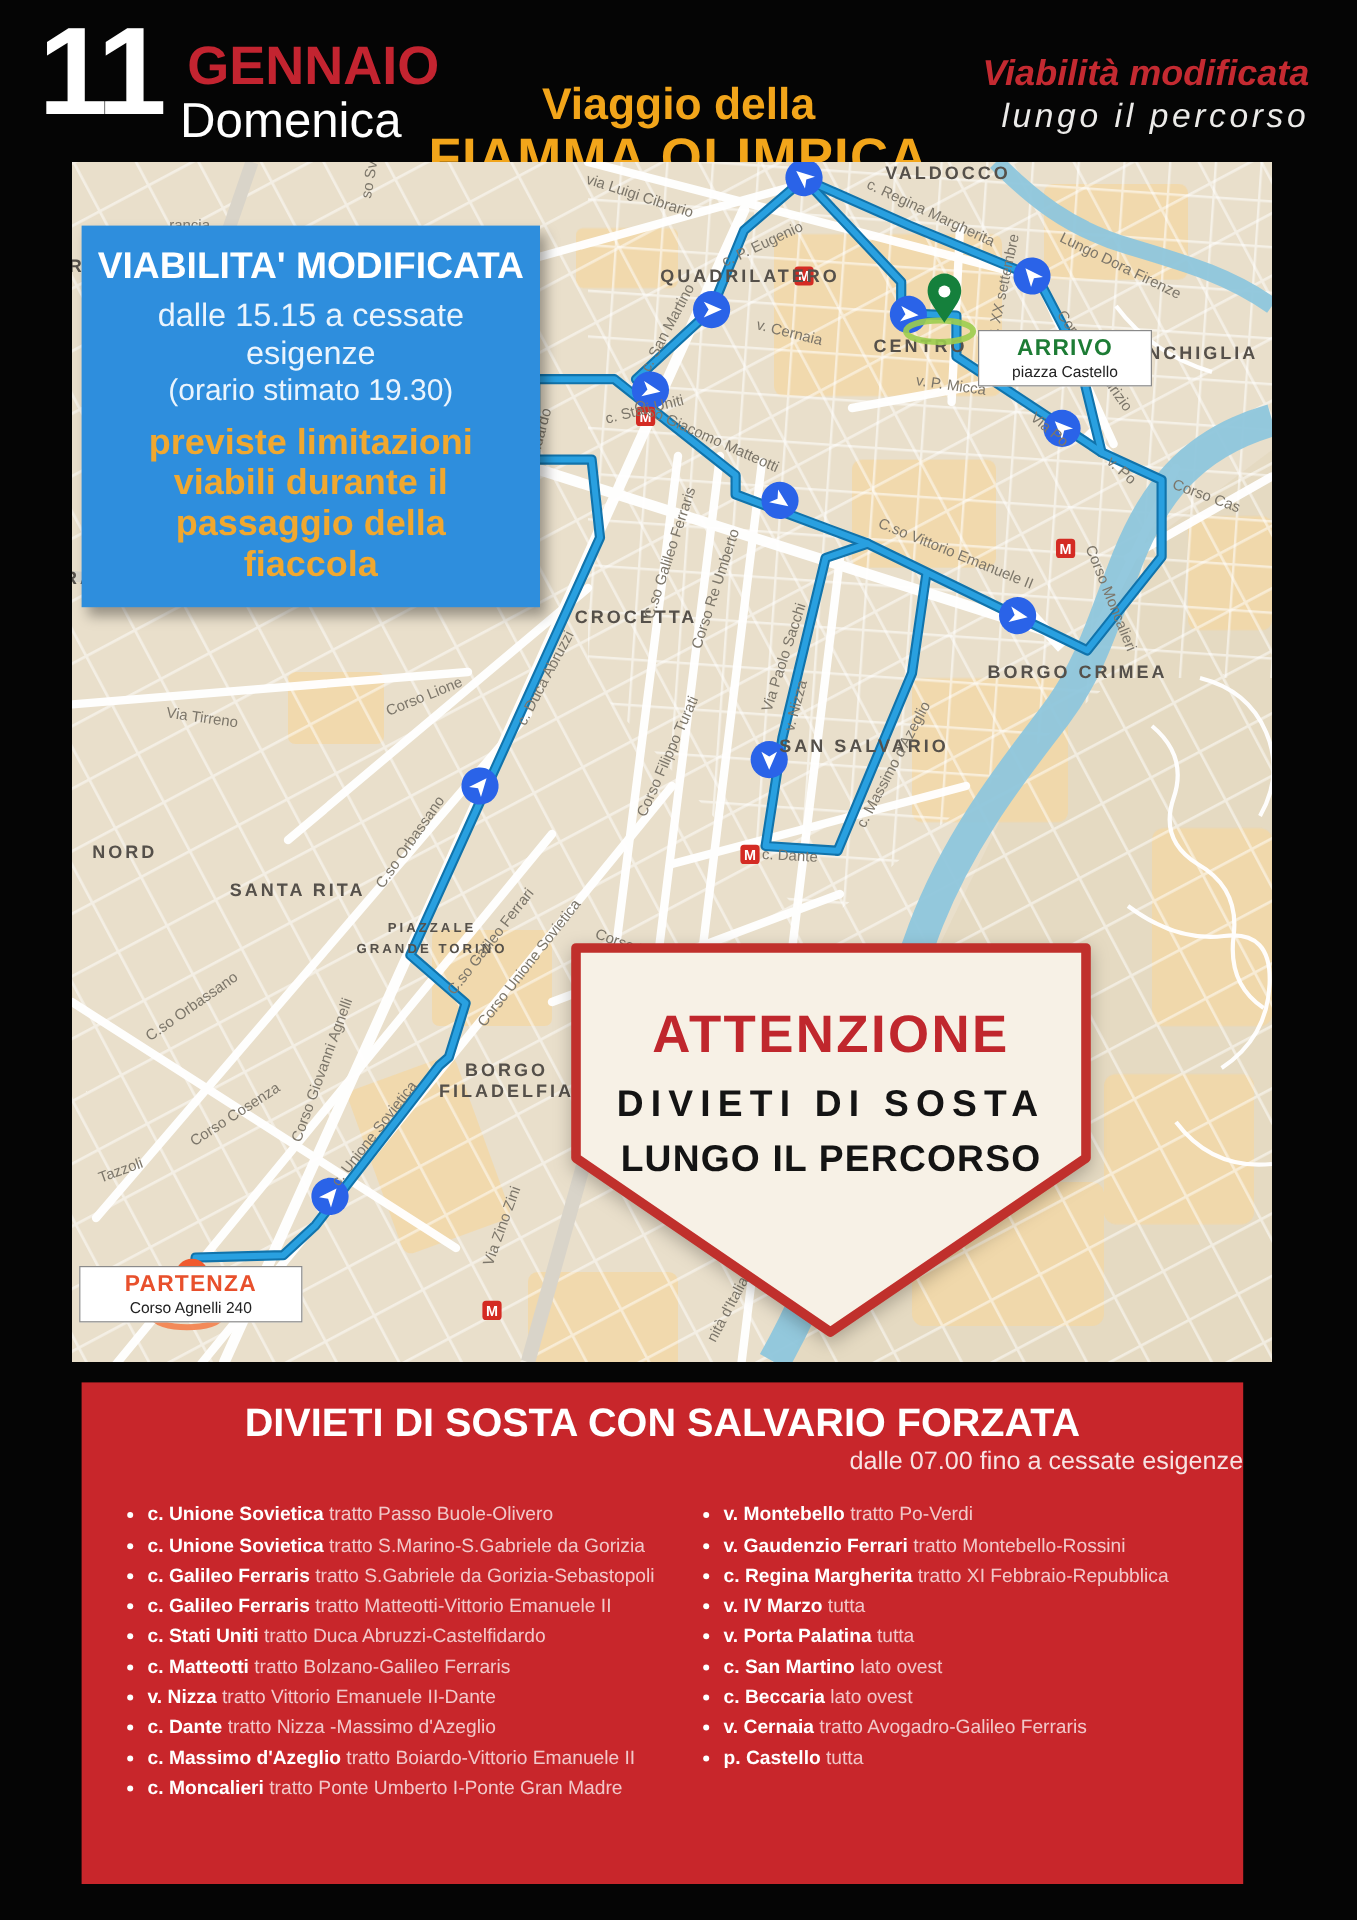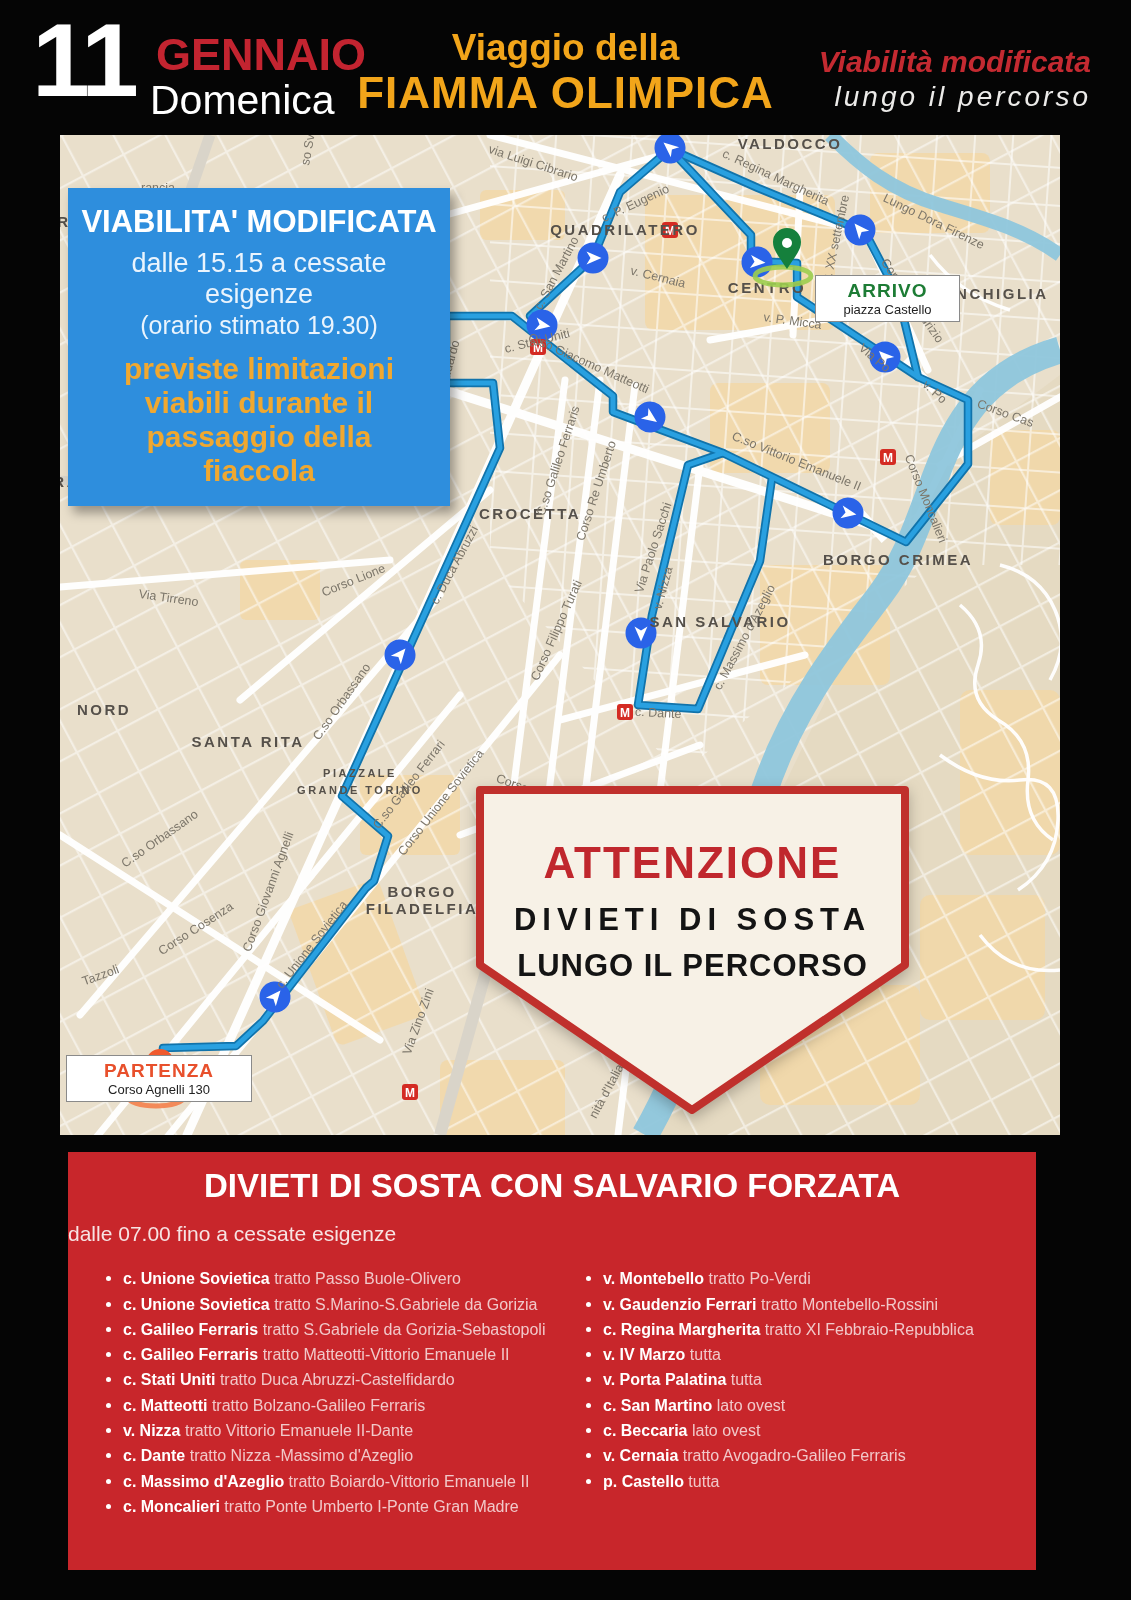--- a/index.html
+++ b/index.html
@@ -5,21 +5,21 @@
   html,body{margin:0;padding:0;background:#000;}
   *{box-sizing:border-box;}
   #poster{position:relative;width:1131px;height:1600px;background:#050505;overflow:hidden;
           font-family:"Liberation Sans",sans-serif;}
   
   #hdr{position:absolute;left:0;top:0;width:1131px;height:161px;background:#050505;}
   .day{position:absolute;left:32px;top:8px;font-size:104px;font-weight:800;color:#fff;line-height:1;letter-spacing:-3px;}
   .month{position:absolute;left:156px;top:32px;font-size:45px;font-weight:800;color:#c32430;line-height:1;}
   .weekday{position:absolute;left:150px;top:80px;font-size:41px;font-weight:300;color:#fff;line-height:1;}
   .hdr-center{position:absolute;left:50%;top:28px;transform:translateX(-50%);text-align:center;}
-  .hdr-c1{font-size:37px;font-weight:800;color:#f2a51a;line-height:1.1;}
+  .hdr-c1{font-size:37px;font-weight:800;color:#f2a51a;line-height:1.1;margin-top:39px;}
   .hdr-c2{font-size:44px;font-weight:800;color:#f2a51a;line-height:1.1;letter-spacing:1px;}
   .hdr-right{position:absolute;right:40px;top:44px;text-align:right;}
   .hdr-r1{font-size:30px;font-weight:700;font-style:italic;color:#c42a31;line-height:1.2;}
   .hdr-r2{font-size:28px;font-weight:300;font-style:italic;color:#ecebe9;letter-spacing:3px;line-height:1.2;}
   
   #map{position:absolute;left:60px;top:135px;width:1000px;height:1000px;background:#e9dfcb;overflow:hidden;}
   #mapsvg{position:absolute;left:0;top:0;}
   
   #infobox{position:absolute;left:8px;top:53px;width:382px;min-height:257px;background:#2e8edd;
            padding:16px 10px 18px 10px;text-align:center;box-shadow:5px 7px 10px rgba(0,0,0,.35);}
@@ -37,21 +37,21 @@
   
   .mk-box{position:absolute;background:#fff;border:1px solid #8a8a8a;text-align:center;padding:4px 8px;}
   #arrivo-box{left:755px;top:140px;width:145px;}
   #partenza-box{left:6px;top:920px;width:186px;}
   .mk-main-green{font-size:19px;font-weight:800;color:#1d7c35;letter-spacing:1px;line-height:1.15;}
   .mk-main-orange{font-size:19px;font-weight:800;color:#e8502c;letter-spacing:1px;line-height:1.15;}
   .mk-sub{font-size:13px;color:#222;line-height:1.2;}
   
   #redpanel{position:absolute;left:68px;top:1152px;width:968px;height:418px;background:#c8262b;color:#fff;}
   .rp-title{margin-top:16px;text-align:center;font-size:33px;font-weight:800;line-height:1.1;}
-  .rp-sub{text-align:left;font-size:21px;font-weight:300;margin-top:18px;color:#f7e3e3;}
+  .rp-sub{text-align:right;font-size:21px;font-weight:300;margin-top:2px;color:#f7e3e3;}
   .rp-cols{display:flex;margin-top:20px;}
   .rp-col{list-style:none;margin:0;padding:0;}
   .rp-col.left{width:505px;padding-left:55px;}
   .rp-col.right{width:463px;padding-left:30px;}
   .rp-col li{position:relative;font-size:16px;line-height:25.3px;white-space:nowrap;color:rgba(255,255,255,.75);}
   .rp-col li::before{content:"";position:absolute;left:-17px;top:10px;width:5px;height:5px;border-radius:50%;background:#fff;}
   .rp-col li b{color:#fff;font-weight:700;}
 </style>
 </head>
 <body>
@@ -337,21 +337,21 @@
         <div class="att-3">LUNGO IL PERCORSO</div>
       </div>
     </div>
 
     <div id="arrivo-box" class="mk-box">
       <div class="mk-main-green">ARRIVO</div>
       <div class="mk-sub">piazza Castello</div>
     </div>
     <div id="partenza-box" class="mk-box">
       <div class="mk-main-orange">PARTENZA</div>
-      <div class="mk-sub">Corso Agnelli 130</div>
+      <div class="mk-sub">Corso Agnelli 240</div>
     </div>
   </div>
 
   <div id="redpanel">
     <div class="rp-title">DIVIETI DI SOSTA CON SALVARIO FORZATA</div>
     <div class="rp-sub">dalle 07.00 fino a cessate esigenze</div>
     <div class="rp-cols">
       <ul class="rp-col left" id="rp-left">
           <li><b>c. Unione Sovietica</b> tratto Passo Buole-Olivero</li>
           <li><b>c. Unione Sovietica</b> tratto S.Marino-S.Gabriele da Gorizia</li>

